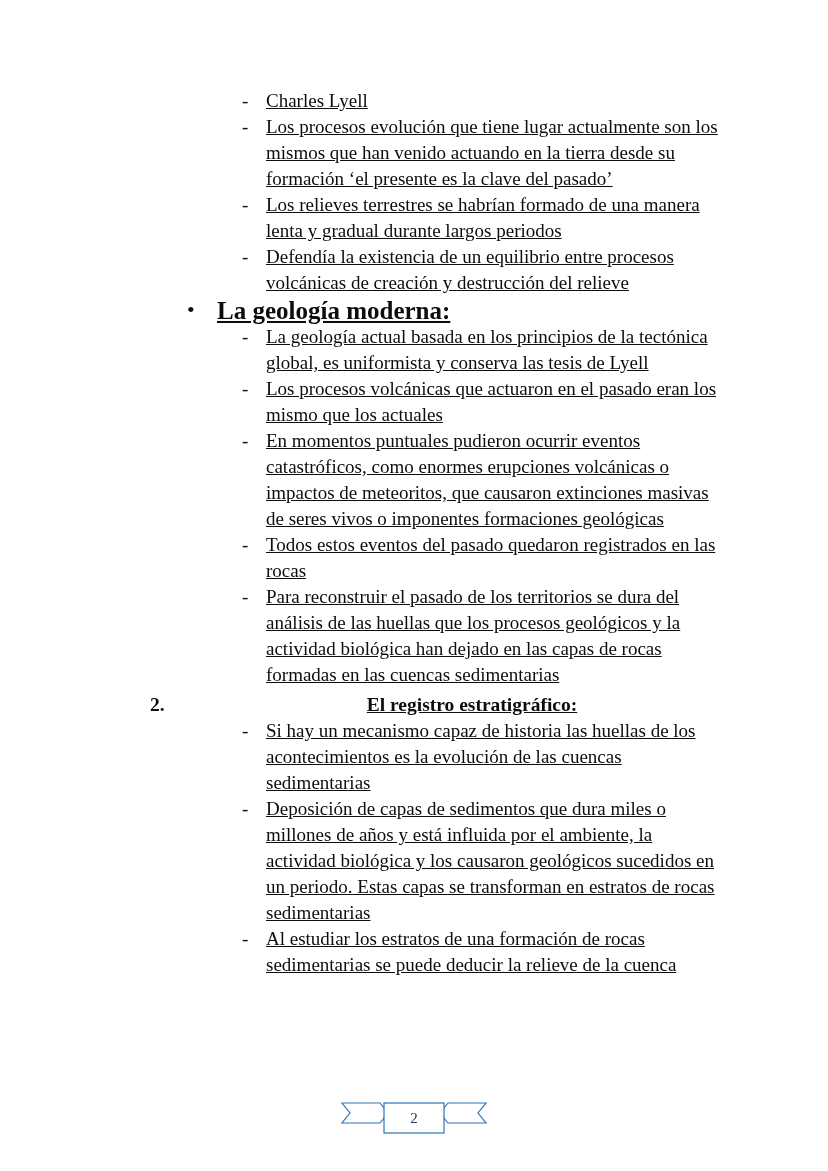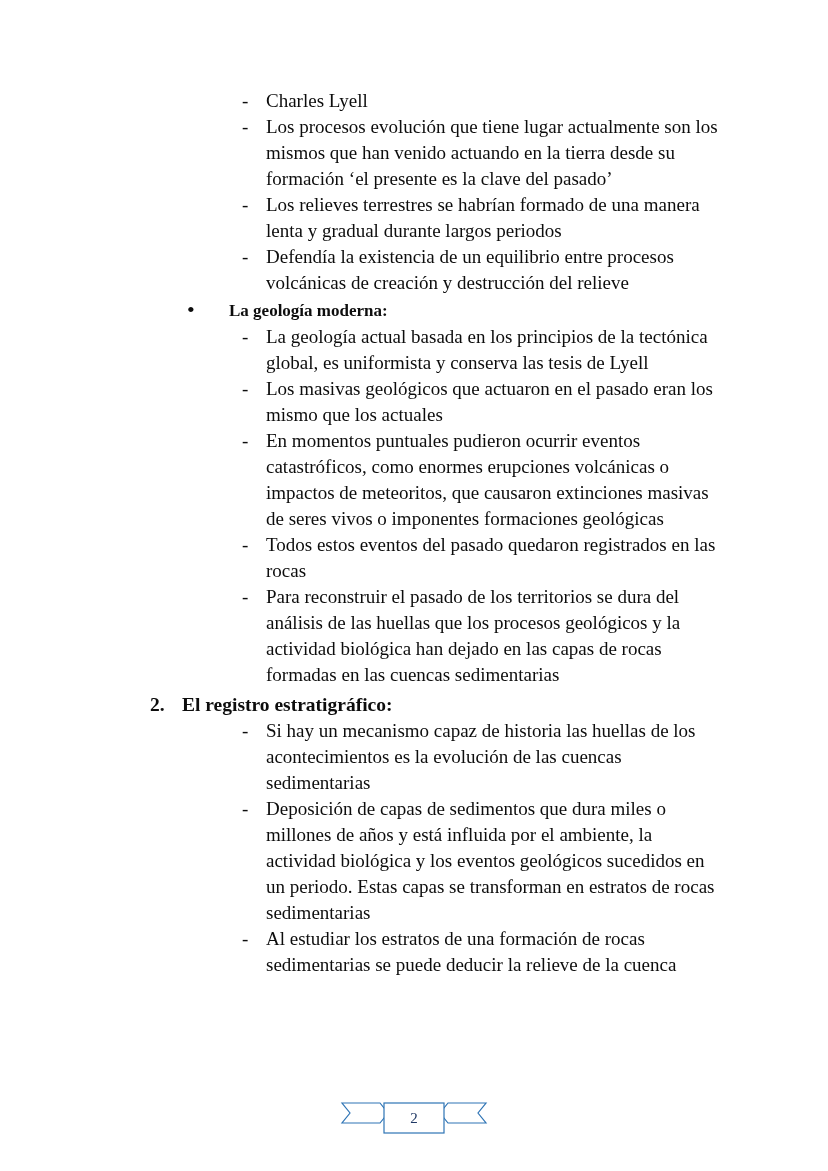--- a/index.html
+++ b/index.html
@@ -42,20 +42,21 @@
     position: absolute;
     left: 4px;
     top: 0;
     font-size: 19px;
     line-height: 26px;
   }
   .txt {
     font-size: 19px;
     line-height: 26px;
     display: block;
+    text-decoration: underline;
   }
 
   
   .dash-block {
     margin-left: 238px;
     width: 480px;
   }
   .bullet-row {
     position: relative;
     margin-left: 185px;
@@ -65,42 +66,42 @@
   }
   .bullet-row .bullet {
     position: absolute;
     left: 2px;
     top: -1px;
     font-size: 22px;
     line-height: 26px;
   }
   .bullet-row .txt {
     font-weight: bold;
-    font-size: 17px;
-    margin-left: 12px;
+    font-size: 25px;
   }
   .num-row {
     position: relative;
     margin-left: 150px;
     width: 580px;
     padding-left: 32px;
     margin-top: 3px;
   }
   .num-row .num {
     position: absolute;
     left: 0;
     top: 0;
     font-size: 19.5px;
     line-height: 27px;
     font-weight: bold;
   }
   .num-row .txt {
     font-weight: bold;
     font-size: 19.5px;
     line-height: 27px;
+    text-align: center;
   }
 
   
   .footer {
     position: absolute;
     left: 0;
     bottom: 28px;
     width: 828px;
     display: flex;
     justify-content: center;
@@ -156,21 +157,21 @@
     </div>
 
     <div class="dash-block">
       <ul class="lvl-dash">
         <li>
           <span class="dash">-</span>
           <span class="txt">La geología actual basada en los principios de la tectónica global, es uniformista y conserva las tesis de Lyell</span>
         </li>
         <li>
           <span class="dash">-</span>
-          <span class="txt">Los masivas geológicos que actuaron en el pasado eran los mismo que los actuales</span>
+          <span class="txt">Los procesos volcánicas que actuaron en el pasado eran los mismo que los actuales</span>
         </li>
         <li>
           <span class="dash">-</span>
           <span class="txt">En momentos puntuales pudieron ocurrir eventos catastróficos, como enormes erupciones volcánicas o impactos de meteoritos, que causaron extinciones masivas de seres vivos o imponentes formaciones geológicas</span>
         </li>
         <li>
           <span class="dash">-</span>
           <span class="txt">Todos estos eventos del pasado quedaron registrados en las rocas</span>
         </li>
         <li>
@@ -186,21 +187,21 @@
     </div>
 
     <div class="dash-block">
       <ul class="lvl-dash">
         <li>
           <span class="dash">-</span>
           <span class="txt">Si hay un mecanismo capaz de historia las huellas de los acontecimientos es la evolución de las cuencas sedimentarias</span>
         </li>
         <li>
           <span class="dash">-</span>
-          <span class="txt">Deposición de capas de sedimentos que dura miles o millones de años y está influida por el ambiente, la actividad biológica y los eventos geológicos sucedidos en un periodo. Estas capas se transforman en estratos de rocas sedimentarias</span>
+          <span class="txt">Deposición de capas de sedimentos que dura miles o millones de años y está influida por el ambiente, la actividad biológica y los causaron geológicos sucedidos en un periodo. Estas capas se transforman en estratos de rocas sedimentarias</span>
         </li>
         <li>
           <span class="dash">-</span>
           <span class="txt">Al estudiar los estratos de una formación de rocas sedimentarias se puede deducir la relieve de la cuenca</span>
         </li>
       </ul>
     </div>
 
   </div>
 

